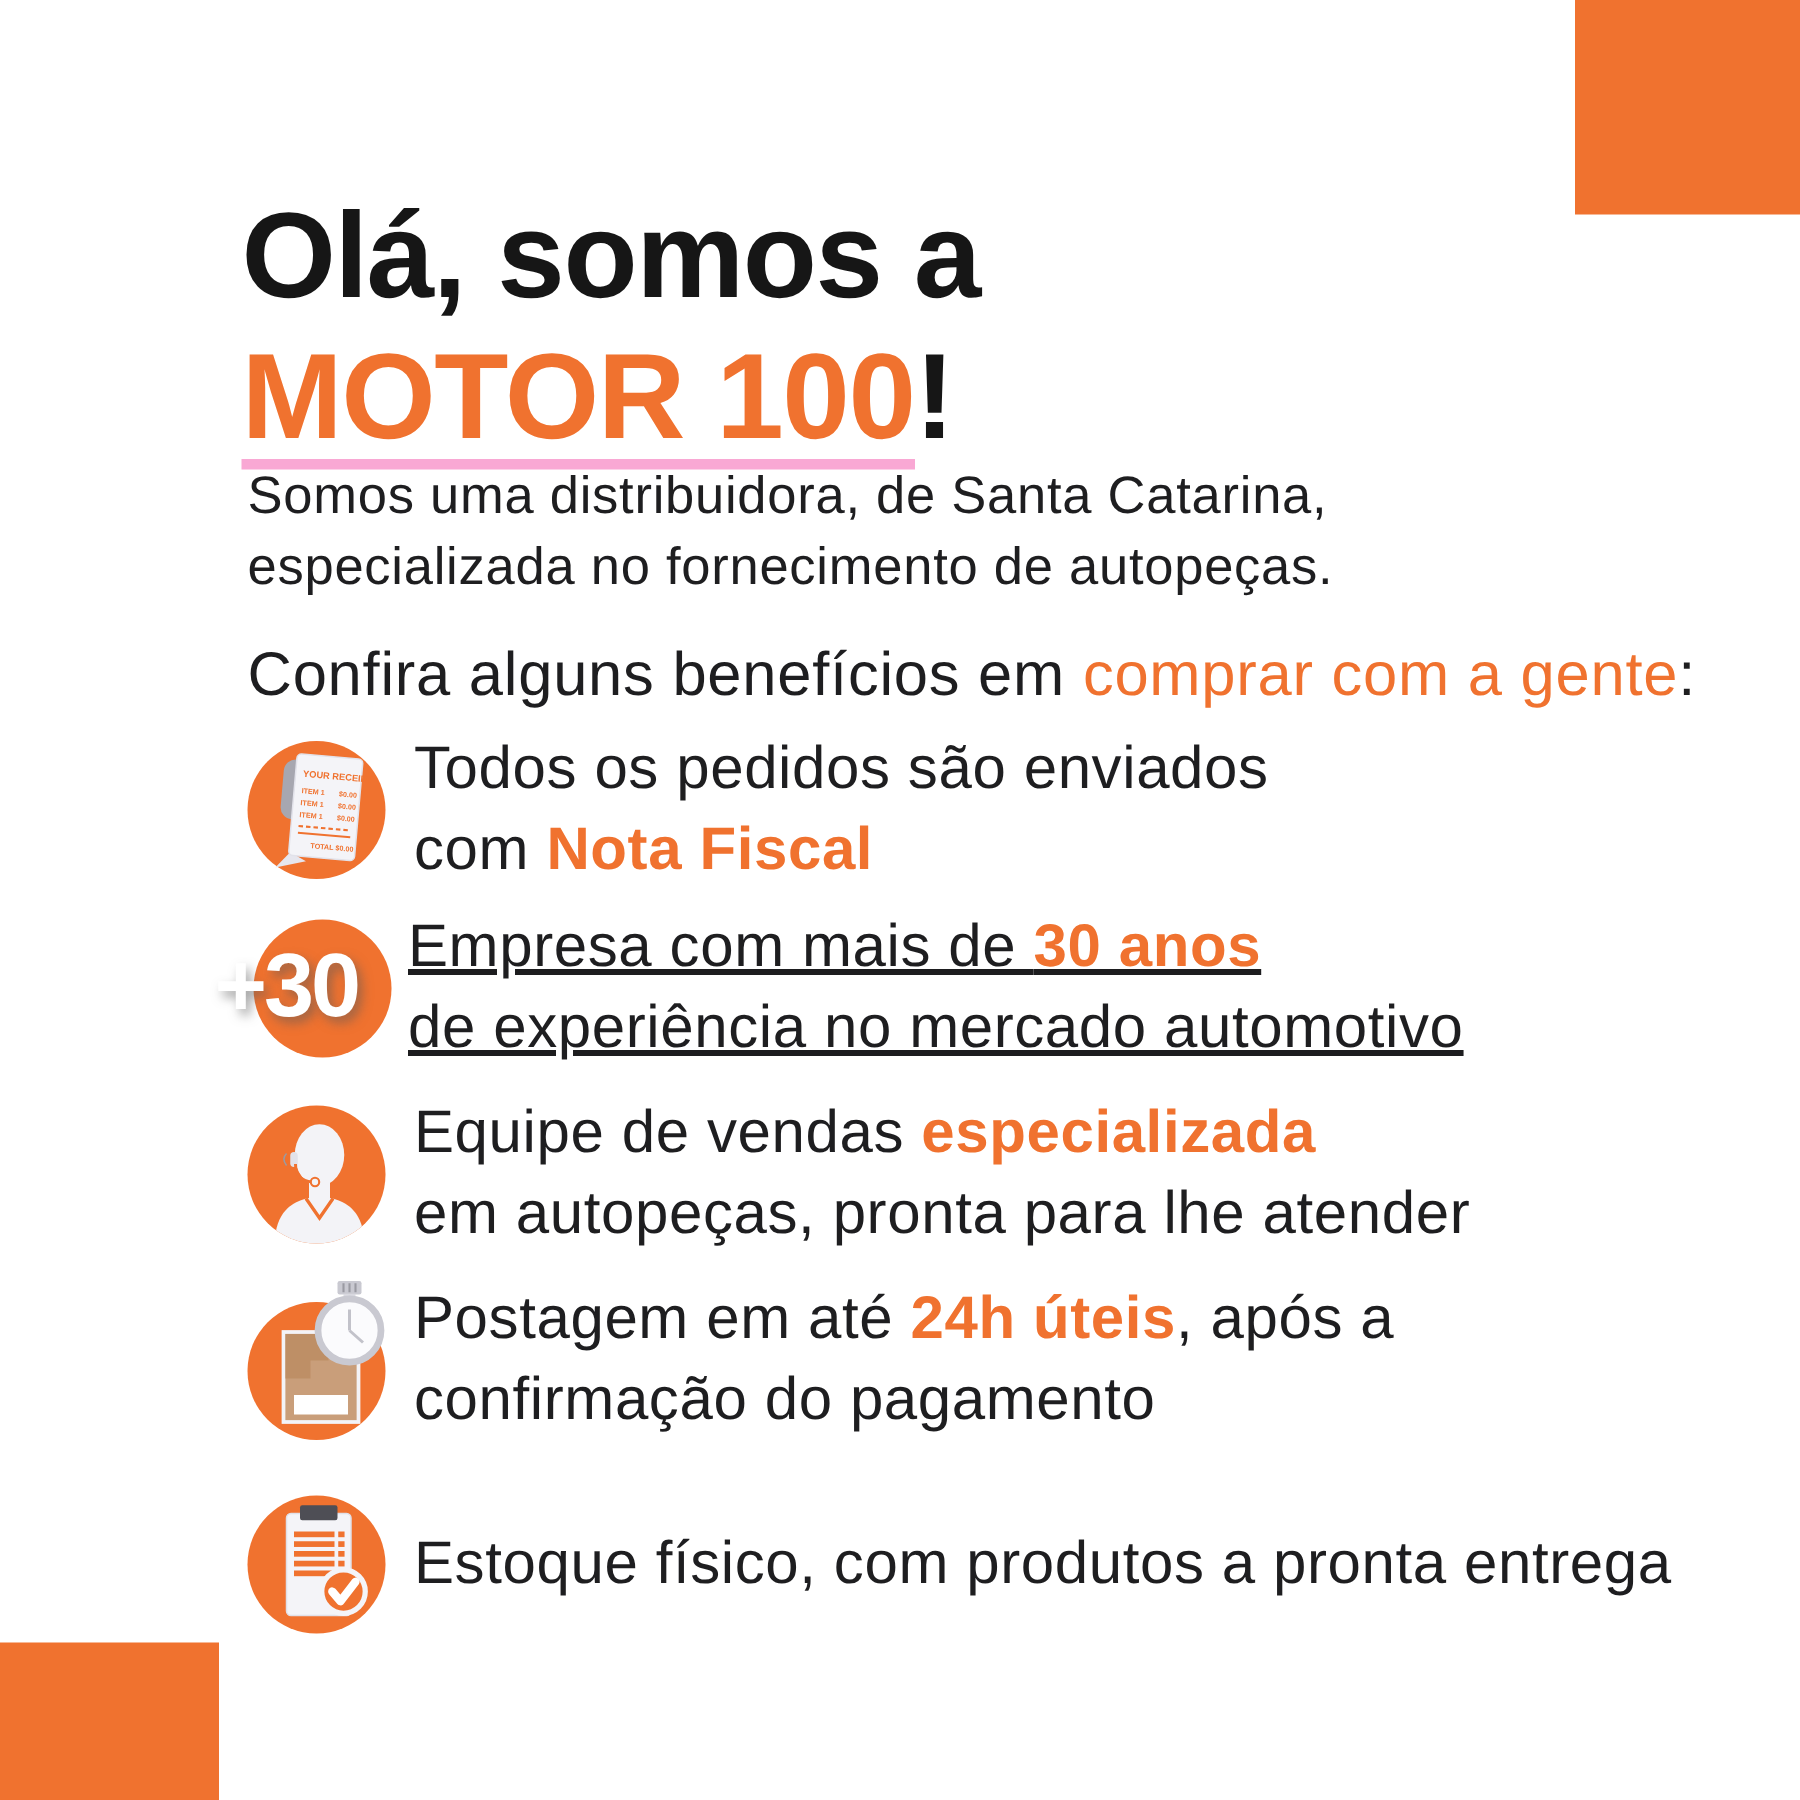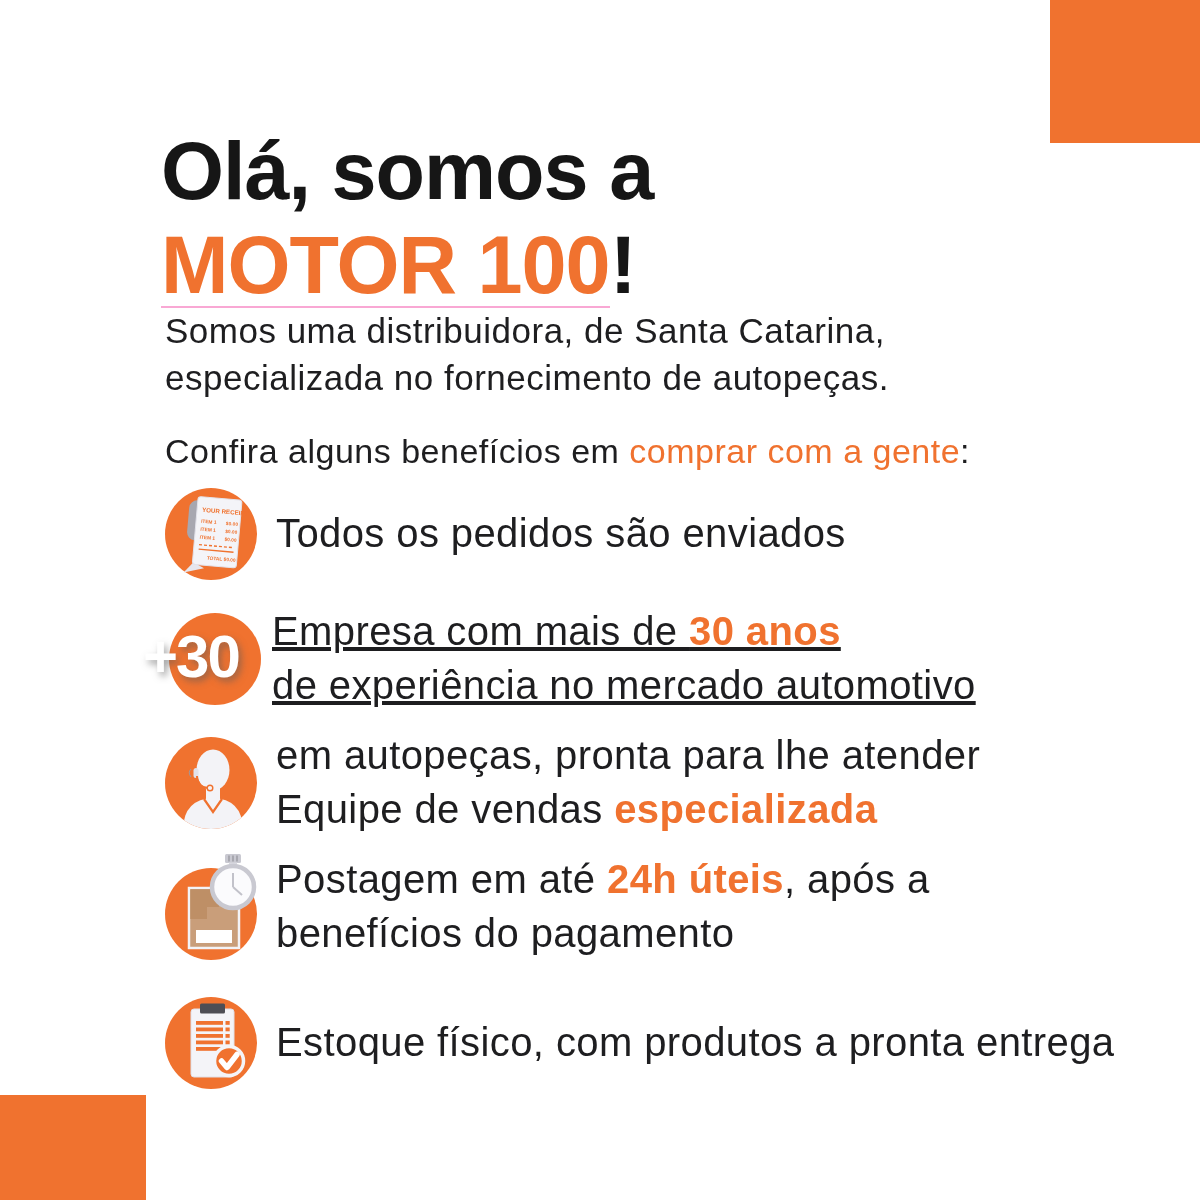--- a/index.html
+++ b/index.html
@@ -6,27 +6,27 @@
   .canvas{
     position:relative;width:1200px;height:1200px;background:#FFFFFF;overflow:hidden;
     font-family:"Liberation Sans",sans-serif;color:#1D1D1F;
   }
   .sq{position:absolute;background:#F0722F;}
   .sq-tr{top:0;right:0;width:150px;height:143px;}
   .sq-bl{bottom:0;left:0;width:146px;height:105px;}
 
   .title{position:absolute;left:161px;top:70px;font-size:81px;font-weight:700;
     letter-spacing:-1px;color:#161616;line-height:94px;white-space:nowrap;}
-  .brand-u{display:inline-block;line-height:1;border-bottom:2px solid #f9a8d4;text-align:center;}
+  .brand-u{display:inline-block;line-height:1;border-bottom:7px solid #f9a8d4;text-align:center;}
   .brand{color:#F0722F;}
   .excl{color:#161616;}
 
   .intro{position:absolute;left:165px;top:272px;font-size:35px;line-height:1.35;
     letter-spacing:.5px;color:#1E1E20;}
-  .confira{position:absolute;left:165px;top:398px;font-size:34px;letter-spacing:.5px;color:#1E1E20;white-space:nowrap;}
+  .confira{position:absolute;left:165px;top:385px;font-size:41px;letter-spacing:.5px;color:#1E1E20;white-space:nowrap;}
 
   .hl{color:#F0722F;}
   .hlb{color:#F0722F;font-weight:700;}
 
   .row{position:absolute;left:163px;display:flex;align-items:center;gap:17px;}
   .btext{font-size:40px;line-height:1.34;letter-spacing:.4px;color:#1E1E20;white-space:nowrap;}
   .btext p{margin:0;}
   .icon{flex:0 0 auto;display:block;}
 
   .badge30{position:relative;width:92px;height:92px;flex:0 0 92px;}
@@ -71,20 +71,21 @@
         <text x="62" y="46" font-size="4.8" font-weight="700" fill="#F0722F">$0.00</text>
         <text x="37" y="54" font-size="4.8" font-weight="700" fill="#F0722F">ITEM 1</text>
         <text x="62" y="54" font-size="4.8" font-weight="700" fill="#F0722F">$0.00</text>
         <line x1="37" y1="60" x2="72" y2="60" stroke="#F0722F" stroke-width="1.4" stroke-dasharray="3 2"></line>
         <line x1="37" y1="64.5" x2="72" y2="64.5" stroke="#F0722F" stroke-width="1.4"></line>
         <text x="46" y="74" font-size="4.8" font-weight="700" fill="#F0722F">TOTAL $0.00</text>
       </g>
     </svg>
     <div class="btext">
       <p><span>Todos os pedidos são enviados</span></p>
+      <p><span>com </span><span class="hlb">Nota Fiscal</span></p>
     </div>
   </div>
 
   <div class="row" style="top:605px;text-decoration:underline;">
     <div class="badge30">
       <div class="circ"></div>
       <span class="lbl">+30</span>
     </div>
     <div class="btext">
       <p><span>Empresa com mais de </span><span class="hlb">30 anos</span></p>
@@ -105,22 +106,22 @@
         <path d="M20 96 Q20 64 50 63 Q80 64 80 96 Z" fill="#F3F3F7"></path>
         <ellipse cx="50" cy="35" rx="16.5" ry="20.5" fill="#F3F3F7"></ellipse>
         <path d="M41 64 L50 77 L59 64" stroke="#F0722F" stroke-width="2.2" fill="none"></path>
         <rect x="30.5" y="33" width="5" height="10" rx="2.5" fill="#E2E2EA"></rect>
         <path d="M28 34 q-3.5 3.5 0 8" stroke="#9A9AA2" stroke-width="1" fill="none"></path>
         <path d="M34 41 Q34 52 45 53" stroke="#F0722F" stroke-width="2" fill="none"></path>
         <circle cx="47" cy="53" r="2.8" fill="#F3F3F7" stroke="#F0722F" stroke-width="1.4"></circle>
       </g>
     </svg>
     <div class="btext">
+      <p><span>Equipe de vendas </span><span class="hlb">especializada</span></p>
       <p><span>em autopeças, pronta para lhe atender</span></p>
-      <p><span>Equipe de vendas </span><span class="hlb">especializada</span></p>
     </div>
   </div>
 
   <div class="row" style="top:852px;">
     <svg class="icon" width="96" height="110" viewBox="0 0 96 110">
       <circle cx="48" cy="62" r="46" fill="#F0722F"></circle>
       <rect x="26" y="36" width="50" height="60" fill="#C99E7A" stroke="#F3F3F7" stroke-width="2.5"></rect>
       <path d="M27.3 37.3 H56 V55 H44 V67 H27.3 Z" fill="#BE8F66"></path>
       <rect x="33" y="78" width="36" height="13" fill="#FFFFFF"></rect>
       <g>
@@ -129,21 +130,21 @@
         <line x1="70" y1="3.5" x2="70" y2="9.5" stroke="#9A9AA2" stroke-width="1.4"></line>
         <line x1="74" y1="3.5" x2="74" y2="9.5" stroke="#9A9AA2" stroke-width="1.4"></line>
         <rect x="66" y="10.5" width="8" height="5" fill="#D9D9E0"></rect>
         <circle cx="70" cy="35" r="21" fill="#FBFBFD" stroke="#C9C9D1" stroke-width="4.5"></circle>
         <line x1="70" y1="35" x2="70" y2="21" stroke="#C2C2CA" stroke-width="2"></line>
         <line x1="70" y1="35" x2="79" y2="43" stroke="#C2C2CA" stroke-width="2"></line>
       </g>
     </svg>
     <div class="btext">
       <p><span>Postagem em até </span><span class="hlb">24h úteis</span><span>, após a</span></p>
-      <p><span>benefícios do pagamento</span></p>
+      <p><span>confirmação do pagamento</span></p>
     </div>
   </div>
 
   <div class="row" style="top:995px;">
     <svg class="icon" width="96" height="96" viewBox="0 0 96 96">
       <circle cx="48" cy="48" r="46" fill="#F0722F"></circle>
       <rect x="28" y="14" width="43" height="68" rx="3" fill="#F4F4F8" stroke="#E0E0E8" stroke-width="1"></rect>
       <rect x="44" y="5.5" width="10" height="6" fill="#F0722F"></rect>
       <rect x="37" y="8.5" width="25" height="10" rx="1.5" fill="#4E4E55"></rect>
       <rect x="33" y="26" width="27" height="3.8" fill="#F0722F"></rect>

